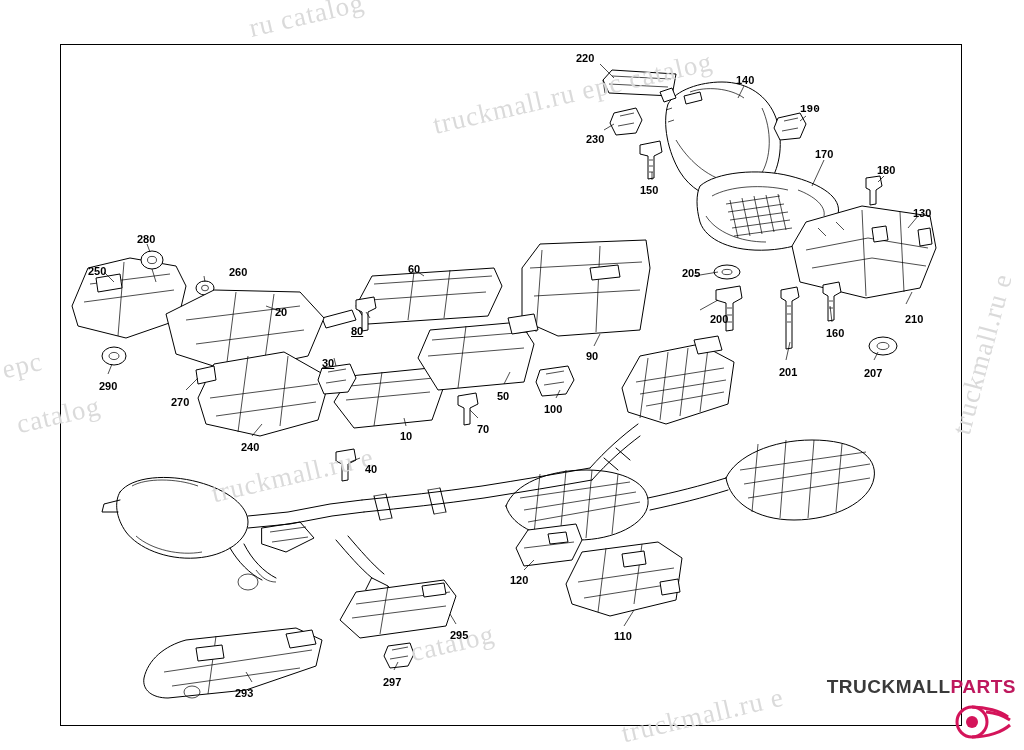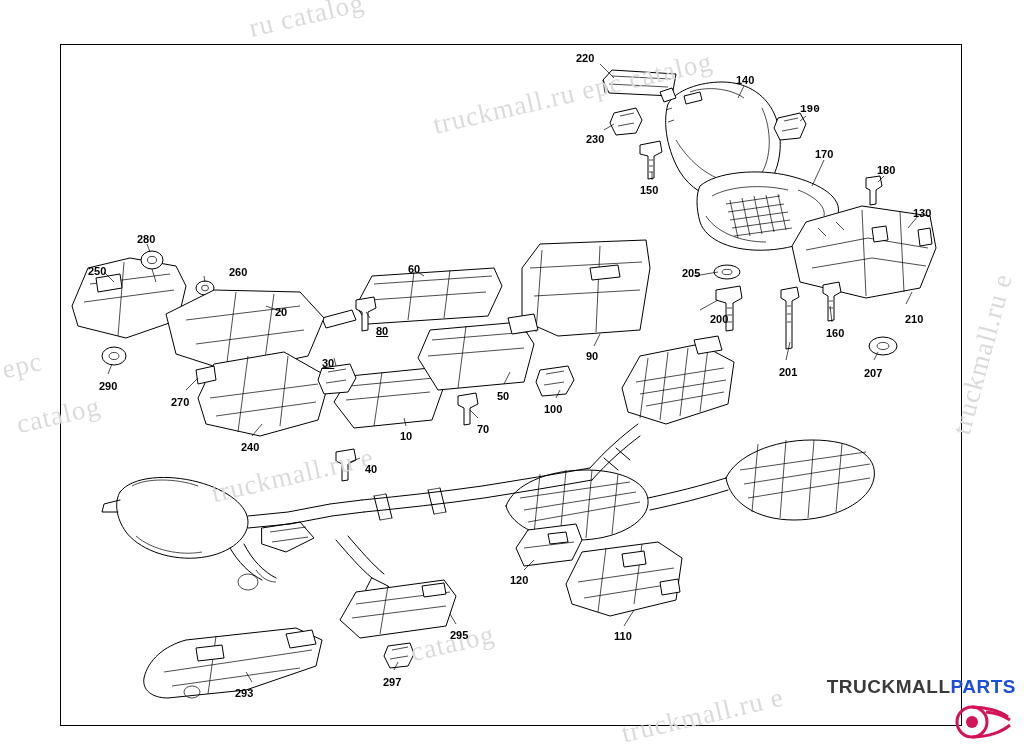--- a/index.html
+++ b/index.html
@@ -95,21 +95,21 @@
     text-align: right;
     font-family: "Liberation Sans", sans-serif;
   }
   .logo-text {
     font-size: 19px;
     font-weight: bold;
     letter-spacing: .5px;
     color: #3a3a3a;
   }
   .logo-text .accent {
-    color: #1d4ed8;
+    color: #be185d;
   }
   .logo-mark {
     display: block;
     margin-left: auto;
     margin-top: 2px;
   }
 </style>
 </head>
 <body>
 
@@ -478,21 +478,21 @@
   <div class="num" style="left:640px; top:184px;">150</div>
   <div class="num" style="left:913px; top:207px;">130</div>
   <div class="num" style="left:137px; top:233px;">280</div>
   <div class="num" style="left:88px;  top:265px;">250</div>
   <div class="num" style="left:192px; top:266px;margin-left:37px;">260</div>
   <div class="num" style="left:408px; top:263px;">60</div>
   <div class="num" style="left:682px; top:267px;">205</div>
   <div class="num" style="left:251px; top:306px;margin-left:24px;">20</div>
   <div class="num" style="left:685px; top:313px;margin-left:25px;">200</div>
   <div class="num" style="left:905px; top:313px;">210</div>
-  <div class="num" style="left:376px; top:325px;text-decoration:underline;">80</div>
+  <div class="num" style="left:351px; top:325px;text-decoration:underline;">80</div>
   <div class="num" style="left:826px; top:327px;">160</div>
   <div class="num" style="left:322px; top:357px;text-decoration:underline;">30</div>
   <div class="num" style="left:586px; top:350px;">90</div>
   <div class="num" style="left:779px; top:366px;">201</div>
   <div class="num" style="left:864px; top:367px;">207</div>
   <div class="num" style="left:99px;  top:380px;">290</div>
   <div class="num" style="left:497px; top:390px;">50</div>
   <div class="num" style="left:171px; top:396px;">270</div>
   <div class="num" style="left:544px; top:403px;">100</div>
   <div class="num" style="left:477px; top:423px;">70</div>

